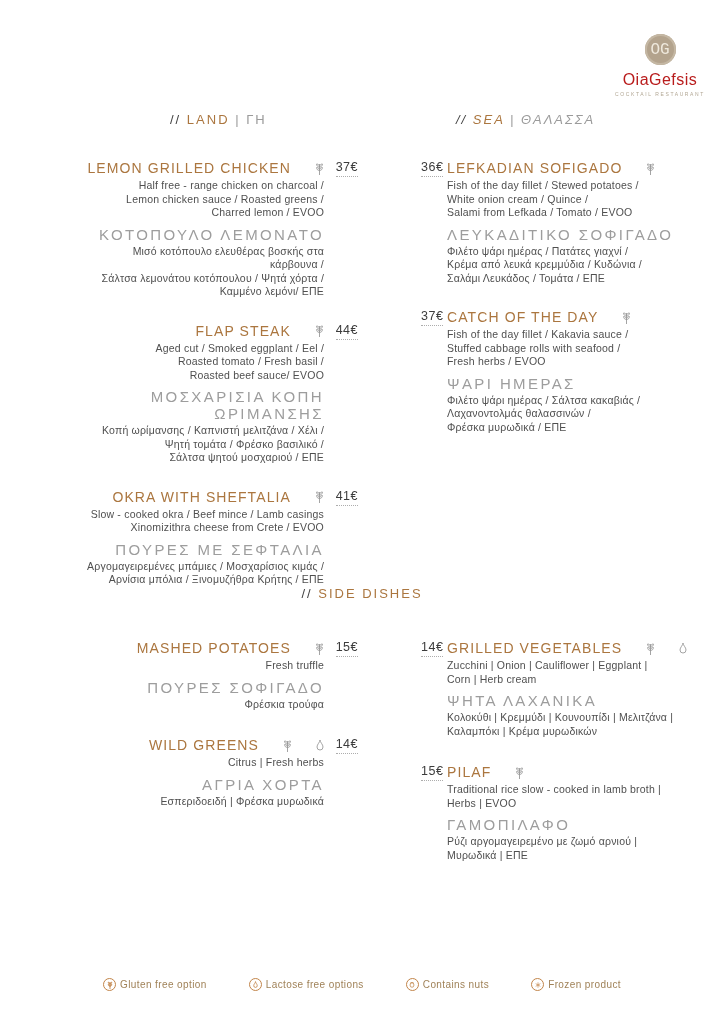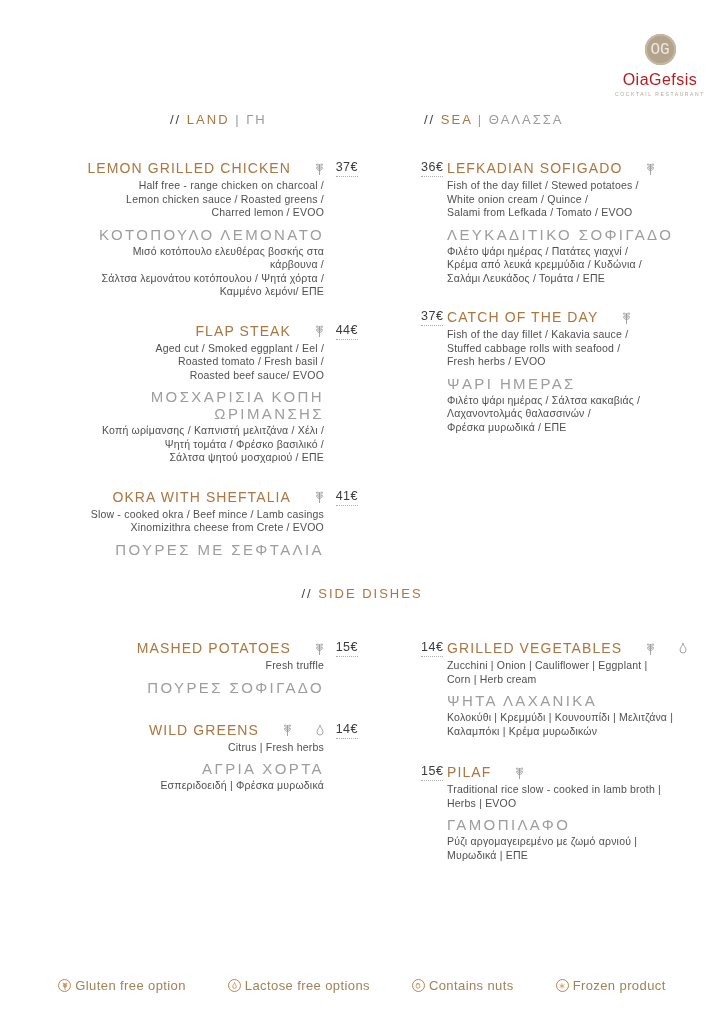--- a/index.html
+++ b/index.html
@@ -16,21 +16,21 @@
   }
   .logo-monogram{font-family:Liberation Mono, monospace;font-size:16px;color:#efe9dd;letter-spacing:0;}
   .logo-name{margin-top:6px;font-size:16px;color:#b91c1c;letter-spacing:0.5px;}
   .logo-tagline{margin-top:2px;font-size:5px;color:#b2a794;letter-spacing:1.6px;}
   
   .sec-header{position:absolute;font-size:13px;letter-spacing:2px;white-space:nowrap;}
   .sec-header .pre{color:#3f3f3f;}
   .sec-header .en{color:#ab763f;}
   .sec-header .sep,.sec-header .el{color:#9b9b9b;}
   #hdr-land{top:112px;left:170px;width:222px;text-align:left;}
-  #hdr-sea{top:112px;left:424px;}
+  #hdr-sea{top:112px;left:456px;font-style:italic;}
   #hdr-side{top:586px;left:0;right:0;text-align:center;}
   
   .col{position:absolute;}
   #col-land{left:85px;top:160px;width:273px;text-align:right;}
   #col-sea{left:415px;top:160px;width:280px;text-align:left;}
   #col-side-left{left:85px;top:640px;width:273px;text-align:right;}
   #col-side-right{left:415px;top:640px;width:285px;text-align:left;}
   
   .item{position:relative;margin-bottom:24px;}
   .col-right-align .item{padding-right:34px;}
@@ -48,21 +48,21 @@
   .col-left-align .price{left:6px;}
   .desc{font-size:10.5px;line-height:13.5px;color:#4f4f4f;white-space:pre-line;letter-spacing:0.2px;}
   .eltitle{font-size:15px;line-height:17px;letter-spacing:2.4px;color:#9d9d9d;margin-top:6px;margin-bottom:2px;white-space:pre-line;}
   
   .legend{position:absolute;top:978px;left:0;right:0;display:flex;justify-content:center;gap:42px;}
   .legend-entry{display:flex;align-items:center;gap:4px;}
   .legend-icn{
     width:11px;height:11px;border:1px solid #c2854a;border-radius:50%;
     display:flex;align-items:center;justify-content:center;color:#c2854a;flex:none;
   }
-  .legend-label{font-size:13px;color:#a08258;letter-spacing:0.4px;}
+  .legend-label{font-size:10px;color:#a08258;letter-spacing:0.4px;}
   svg{display:block;}
 </style>
 </head>
 <body>
 
 <div class="logo">
   <div class="logo-circle">
     <span class="logo-monogram">OG</span>
   </div>
   <div class="logo-name">OiaGefsis</div>
@@ -151,20 +151,22 @@
               <path d="M4.5 5c1.7 0 2.9-1.2 2.9-3-1.7 0-2.9 1.2-2.9 3z"></path>
               <path d="M4.5 8.5C2.8 8.5 1.6 7.3 1.6 5.5c1.7 0 2.9 1.2 2.9 3z"></path>
               <path d="M4.5 8.5c1.7 0 2.9-1.2 2.9-3-1.7 0-2.9 1.2-2.9 3z"></path>
             </g>
           </svg>
         </span>
     </div>
     <div class="desc">Slow - cooked okra / Beef mince / Lamb casings
 Xinomizithra cheese from Crete / EVOO</div>
     <div class="eltitle">ΠΟΥΡΕΣ ΜΕ ΣΕΦΤΑΛΙΑ</div>
+    <div class="desc">Αργομαγειρεμένες μπάμιες / Μοσχαρίσιος κιμάς /
+Αρνίσια μπόλια / Ξινομυζήθρα Κρήτης / ΕΠΕ</div>
   </div>
 
 </div>
 
 <div class="col col-left-align" id="col-sea">
 
   <div class="item">
     <span class="price">36€</span>
     <div class="trow">
       <span class="ttl">LEFKADIAN SOFIGADO</span>
@@ -229,20 +231,21 @@
               <path d="M4.5 5C2.8 5 1.6 3.8 1.6 2c1.7 0 2.9 1.2 2.9 3z"></path>
               <path d="M4.5 5c1.7 0 2.9-1.2 2.9-3-1.7 0-2.9 1.2-2.9 3z"></path>
               <path d="M4.5 8.5C2.8 8.5 1.6 7.3 1.6 5.5c1.7 0 2.9 1.2 2.9 3z"></path>
               <path d="M4.5 8.5c1.7 0 2.9-1.2 2.9-3-1.7 0-2.9 1.2-2.9 3z"></path>
             </g>
           </svg>
         </span>
     </div>
     <div class="desc">Fresh truffle</div>
     <div class="eltitle">ΠΟΥΡΕΣ ΣΟΦΙΓΑΔΟ</div>
+    <div class="desc">Φρέσκια τρούφα</div>
   </div>
 
   <div class="item">
     <span class="price">14€</span>
     <div class="trow">
       <span class="ttl">WILD GREENS</span>
       <span class="icn">
           <svg width="9" height="13" viewBox="0 0 9 13">
             <g fill="none" stroke="currentColor" stroke-width="0.9">
               <line x1="4.5" y1="2" x2="4.5" y2="13"></line>

